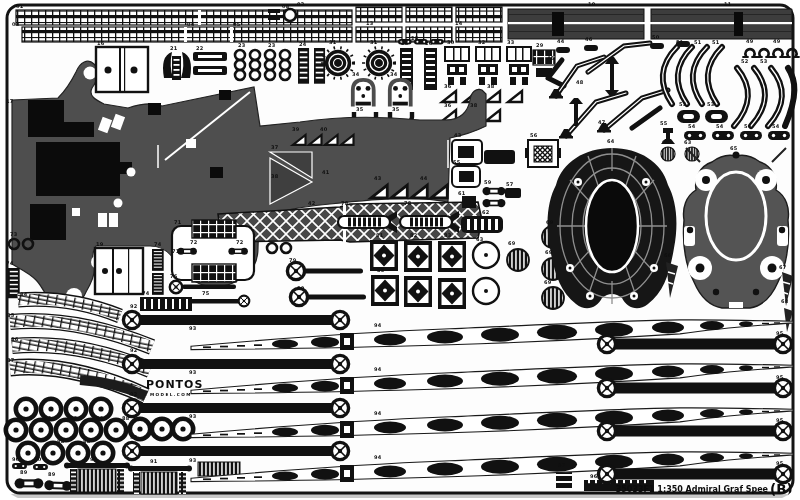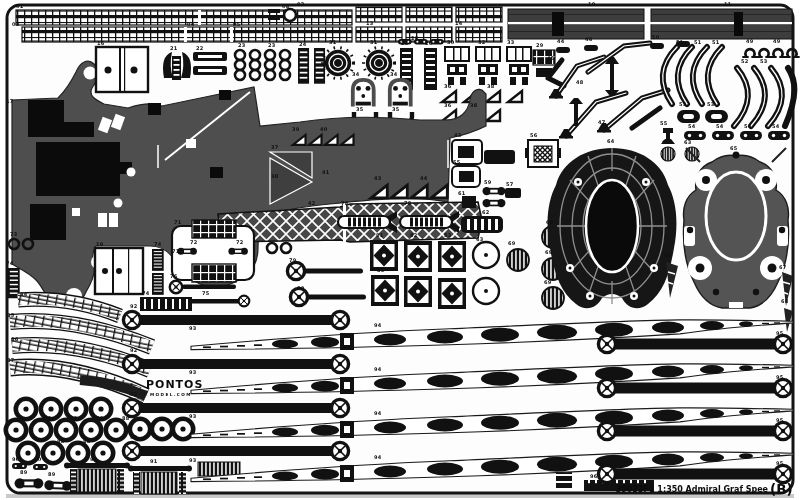--- a/index.html
+++ b/index.html
@@ -1,17 +1,17 @@
 <!DOCTYPE html>
 <html><head>
 <meta charset="utf-8">
 <style>
   html,body{margin:0;padding:0;background:#ffffff;}
   .stage{position:relative;width:800px;height:500px;background:#ffffff;overflow:hidden;
-         font-family:"DejaVu Sans",sans-serif;}
+         font-family:"DejaVu Sans",sans-serif;border-radius:28px;}
   svg{display:block}
   .plbl{font:700 5px "DejaVu Sans",sans-serif;fill:#101010;letter-spacing:.2px}
   .brand{font:700 11px "DejaVu Sans",sans-serif;fill:#0c0c0c;letter-spacing:1px}
   .brandsub{font:700 4.2px "DejaVu Sans",sans-serif;fill:#0c0c0c;letter-spacing:1.4px}
   .code{font:700 8px "DejaVu Sans",sans-serif;fill:#0c0c0c}
   .rev{font:700 13.5px "DejaVu Sans",sans-serif;fill:#0c0c0c}
 </style>
 </head>
 <body>
 

